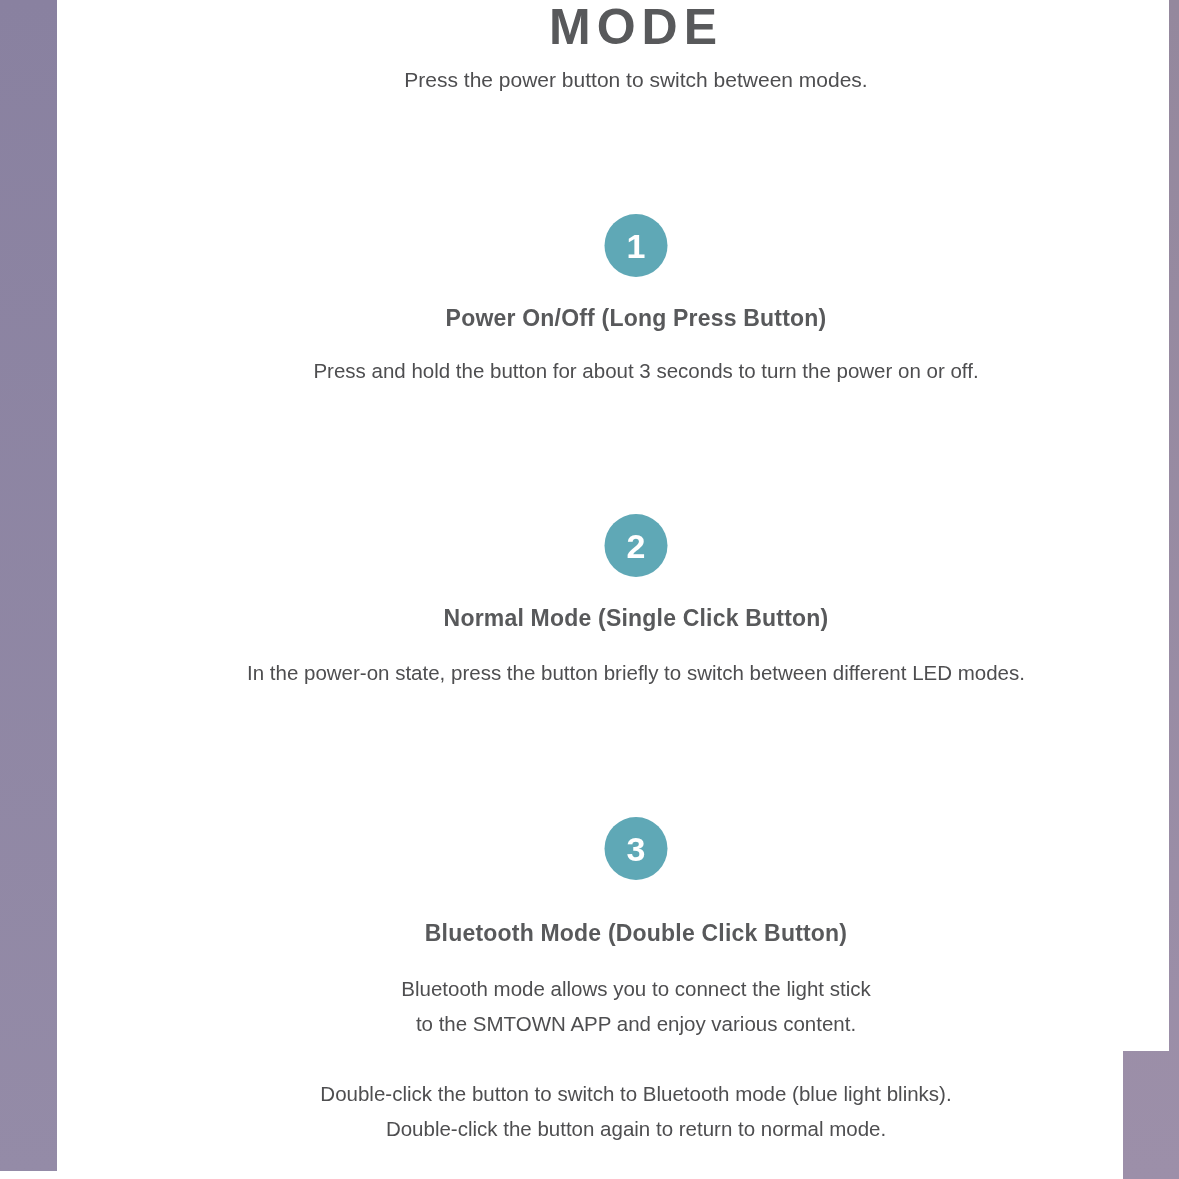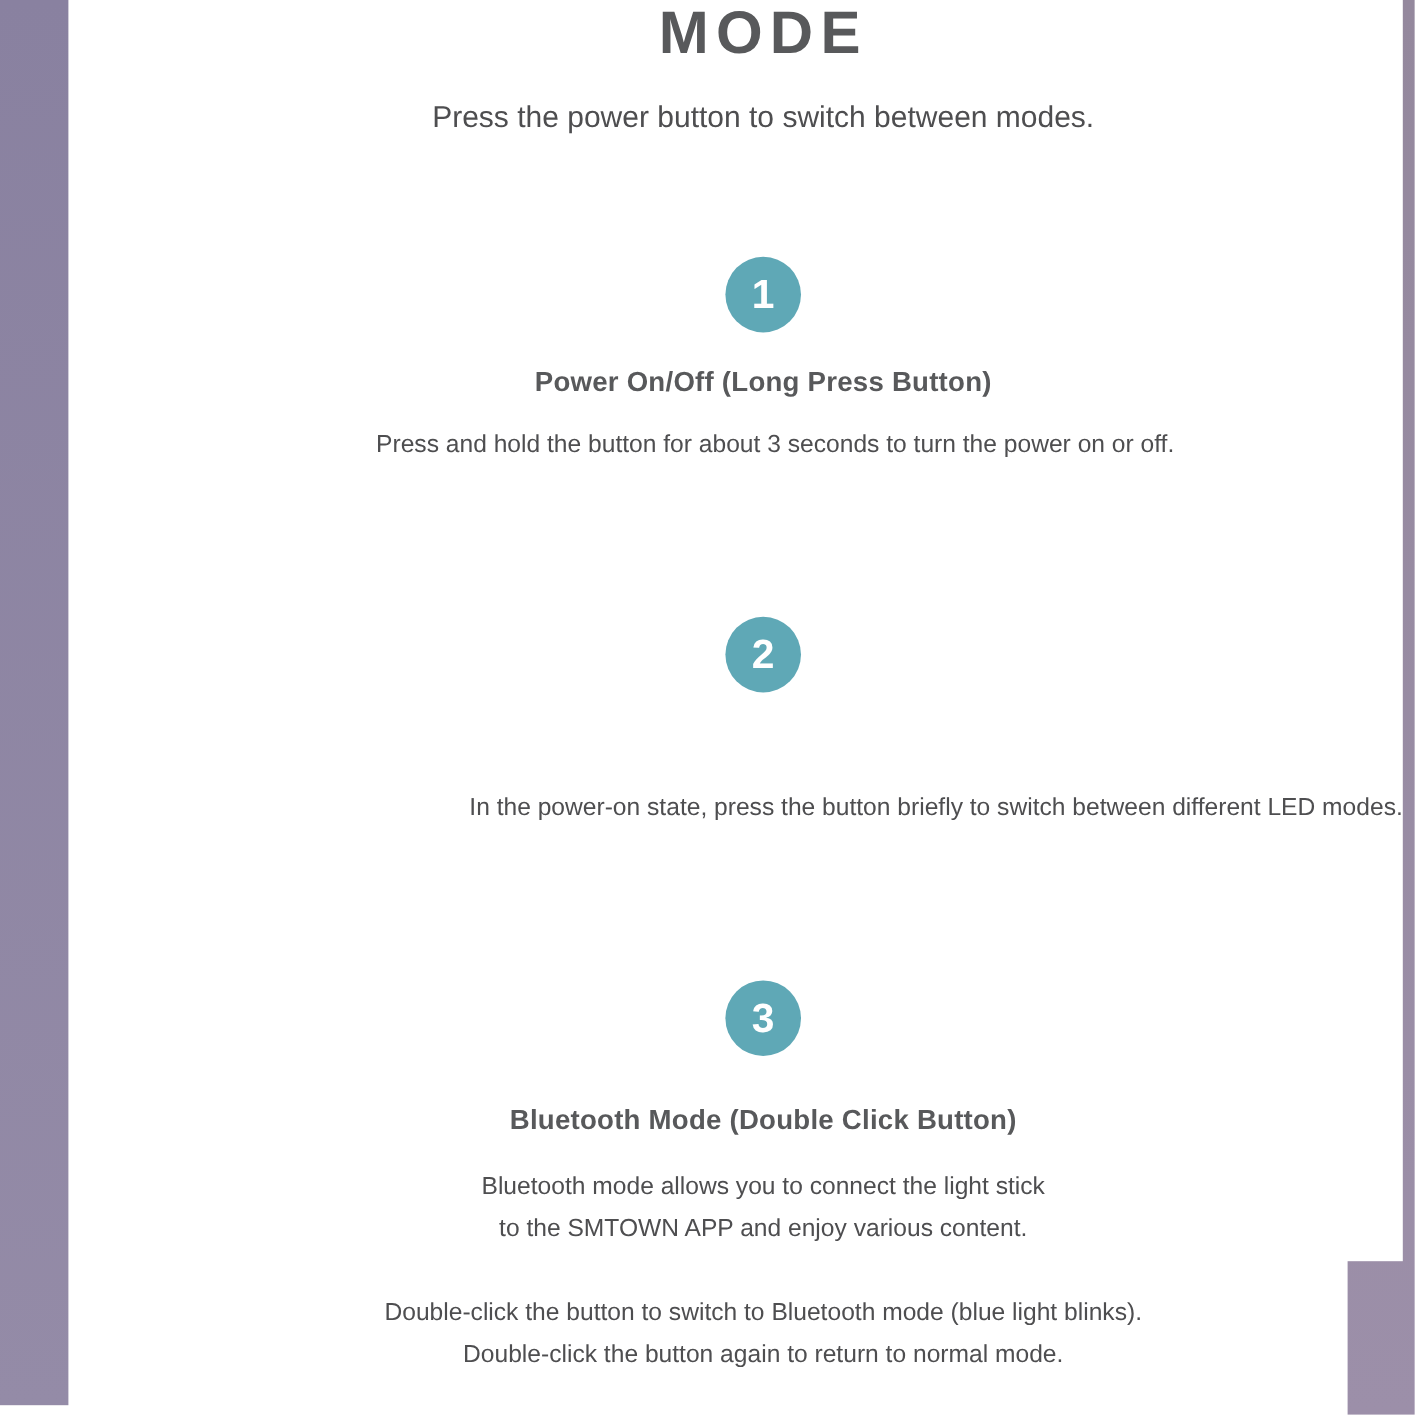--- a/index.html
+++ b/index.html
@@ -24,21 +24,21 @@
     position:absolute; left:57px; top:0; width:1066px; height:1051px;
     background:#ffffff;
     margin-left:46px;
   }
   .abs { position:absolute; left:0; width:100%; text-align:center; }
   .page-title {
     top:2px; font-size:50px; font-weight:bold; letter-spacing:6px;
     color:var(--heading-gray,#58595b); line-height:1.0;
   }
   .page-subtitle {
-    top:84px; font-size:25px; color:var(--body-gray,#4e4e50);
+    top:68px; font-size:21px; color:var(--body-gray,#4e4e50);
   }
   .badge {
     position:absolute; left:50%; transform:translateX(-50%);
     width:63px; height:63px; border-radius:50%;
     background:var(--accent-teal,#5fa8b6);
     color:#ffffff; font-size:34px; font-weight:bold;
     display:flex; align-items:center; justify-content:center;
     line-height:1;
   }
   .badge-1 { top:214px; }
@@ -48,21 +48,21 @@
     font-size:23px; font-weight:bold; color:var(--heading-gray,#58595b);
     letter-spacing:0.2px;
   }
   .heading-1 { top:305px; }
   .heading-2 { top:605px; }
   .heading-3 { top:920px; }
   .step-body {
     font-size:20.5px; color:var(--body-gray,#4e4e50); line-height:35px;
   }
   .body-1 { top:353px;padding-left:20px; }
-  .body-2 { top:655px;text-align:right; }
+  .body-2 { top:655px; }
   .body-3 { top:971px; }
   .note-3 { top:1076px; }
 </style>
 </head>
 <body>
 
 <div class="stage">
   <div class="bg-left"></div>
   <div class="bg-right"></div>
 
@@ -73,20 +73,21 @@
 
     <div class="badge badge-1">
       <span>1</span>
     </div>
     <h2 class="abs step-heading heading-1">Power On/Off (Long Press Button)</h2>
     <p class="abs step-body body-1">Press and hold the button for about 3 seconds to turn the power on or off.</p>
 
     <div class="badge badge-2">
       <span>2</span>
     </div>
+    <h2 class="abs step-heading heading-2">Normal Mode (Single Click Button)</h2>
     <p class="abs step-body body-2">In the power-on state, press the button briefly to switch between different LED modes.</p>
 
     <div class="badge badge-3">
       <span>3</span>
     </div>
     <h2 class="abs step-heading heading-3">Bluetooth Mode (Double Click Button)</h2>
     <p class="abs step-body body-3">
       <span>Bluetooth mode allows you to connect the light stick</span><br>
       <span>to the SMTOWN APP and enjoy various content.</span>
     </p>

